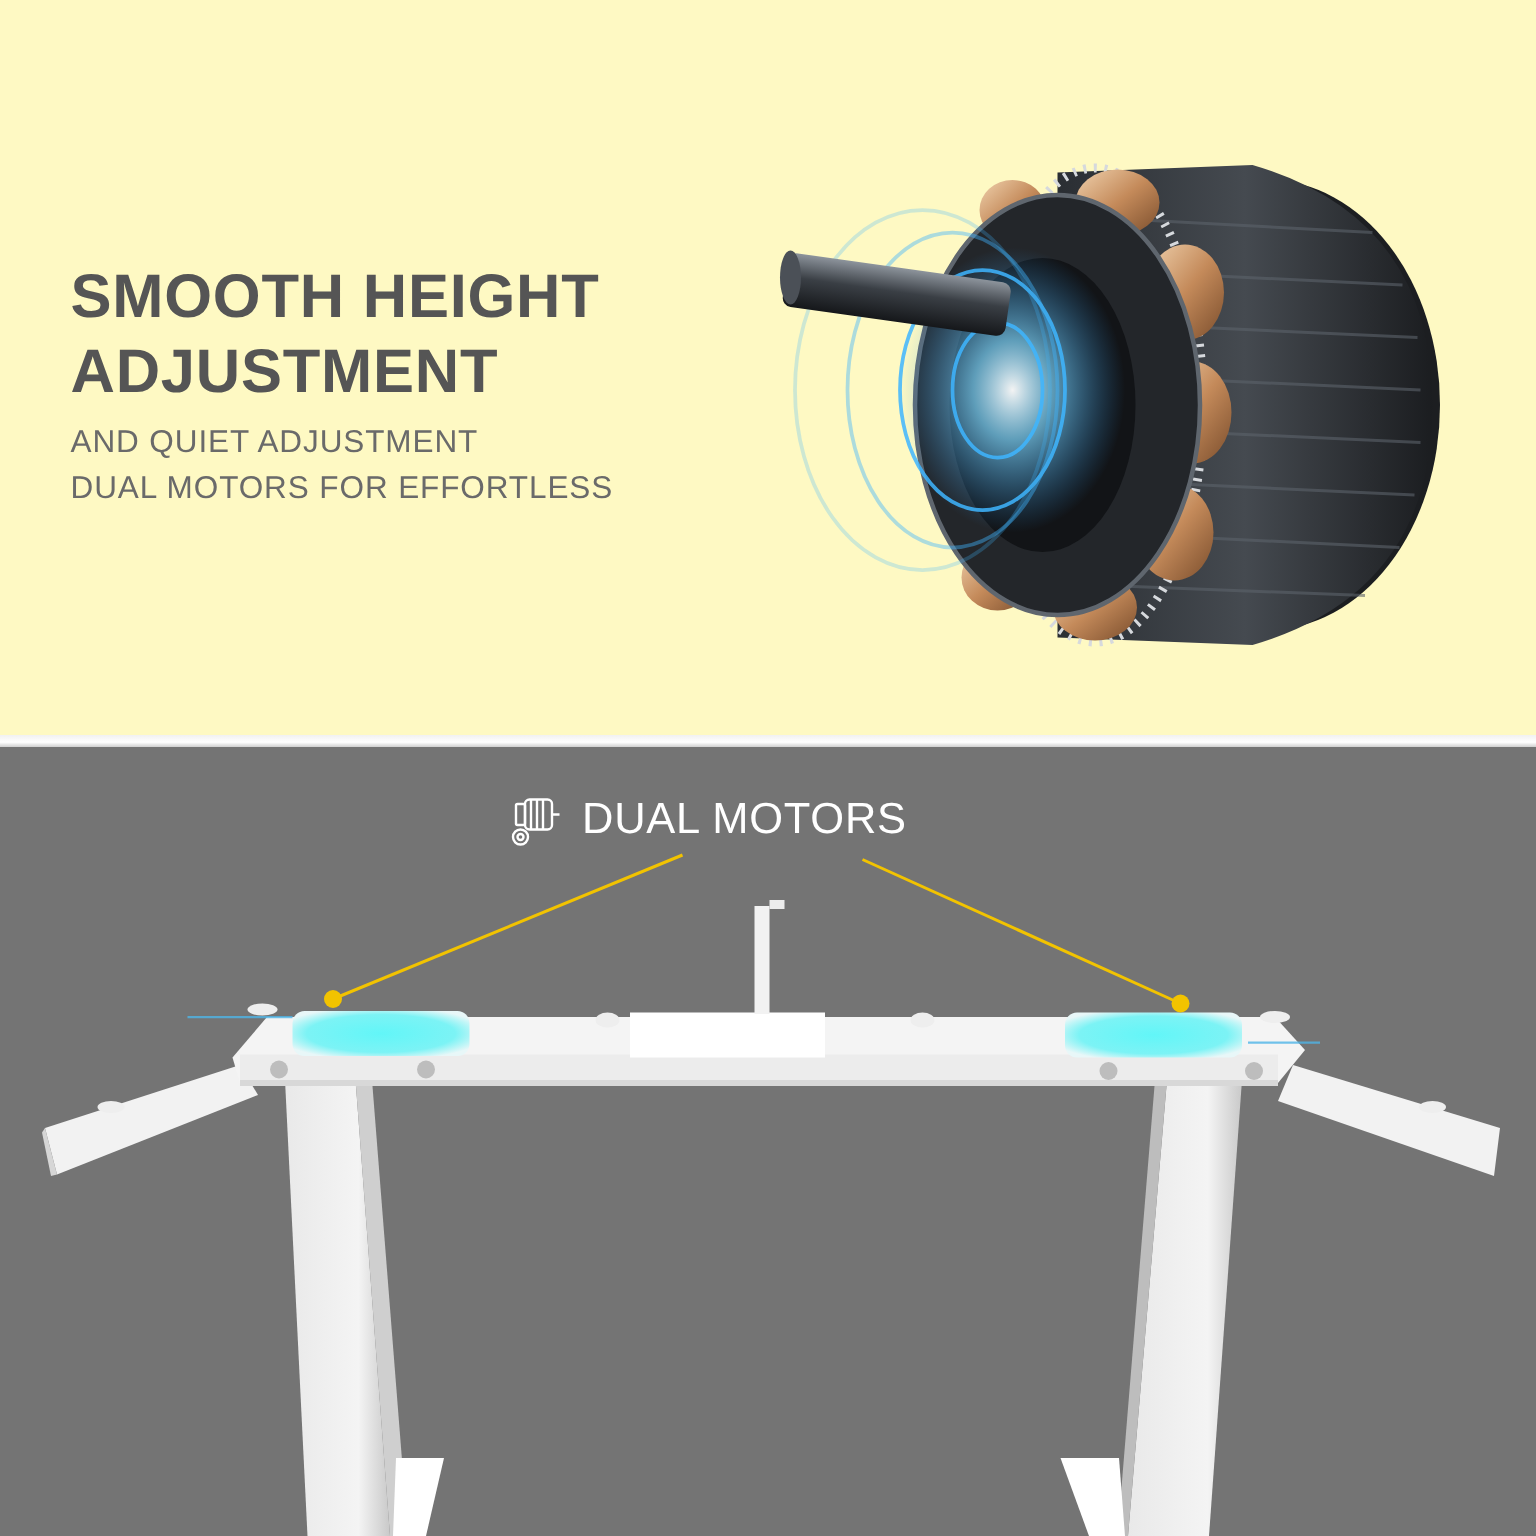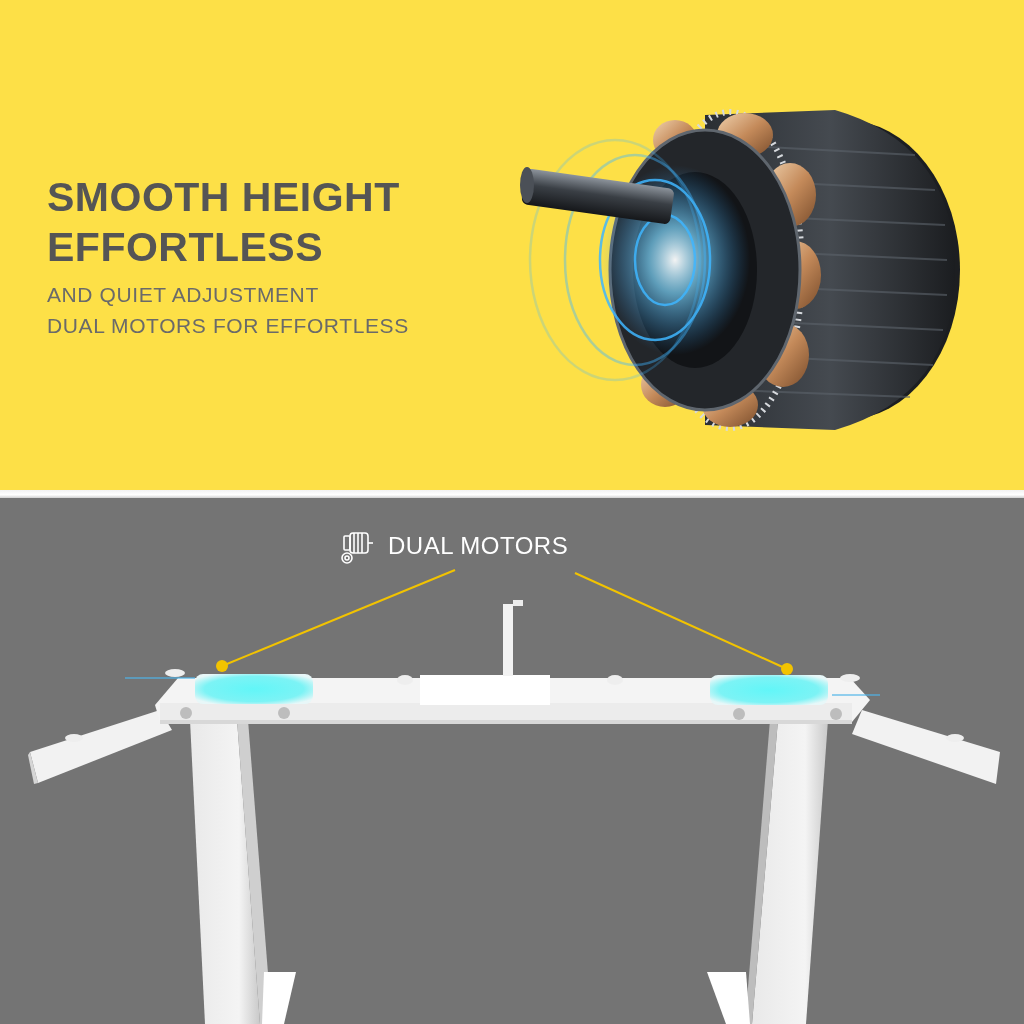--- a/index.html
+++ b/index.html
@@ -1,42 +1,42 @@
 <!DOCTYPE html>
 <html><head>
 <meta charset="utf-8">
 <style>
   * { margin: 0; padding: 0; box-sizing: border-box; }
   html, body { width: 1024px; height: 1024px; overflow: hidden; }
   body { font-family: "Liberation Sans", "DejaVu Sans", sans-serif; background: #747474; position: relative; }
 
-  .top-panel { position: absolute; left: 0; top: 0; width: 1024px; height: 490px; background: #fde047; }
+  .top-panel { position: absolute; left: 0; top: 0; width: 1024px; height: 490px; background: #fef9c3; }
   .divider { position: absolute; left: 0; top: 490px; width: 1024px; height: 8px; background: linear-gradient(#f1f1f1, #ffffff 60%, #cfcfcf); }
   .bottom-panel { position: absolute; left: 0; top: 498px; width: 1024px; height: 526px; background: #747474; overflow: hidden; }
 
   .headline { position: absolute; left: 47px; top: 172px; color: #555555; font-weight: 700; font-size: 41px; line-height: 50px; letter-spacing: 0.5px; }
   .headline span { display: block; }
   .subline { position: absolute; left: 47px; top: 279px; color: #6a6a6a; font-size: 21px; line-height: 31px; letter-spacing: 0.6px; }
   .subline span { display: block; }
 
   .motor { position: absolute; left: 515px; top: 85px; width: 460px; height: 360px; }
 
   .feature-title { position: absolute; left: 336px; top: 524px; display: flex; align-items: center; gap: 10px; }
-  .feature-title .label { color: #ffffff; font-size: 24px; letter-spacing: 0.5px; line-height: 44px; }
+  .feature-title .label { color: #ffffff; font-size: 29px; letter-spacing: 0.5px; line-height: 44px; }
   .feature-icon { width: 42px; height: 42px; }
 
   .frame-svg { position: absolute; left: 0; top: 0; width: 1024px; height: 1024px; pointer-events: none; }
 </style>
 </head>
 <body>
 
 <div class="top-panel">
   <div class="headline">
     <span>SMOOTH HEIGHT</span>
-    <span>EFFORTLESS</span>
+    <span>ADJUSTMENT</span>
   </div>
   <div class="subline">
     <span>AND QUIET ADJUSTMENT</span>
     <span>DUAL MOTORS FOR EFFORTLESS</span>
   </div>
 
   <svg class="motor" viewBox="0 0 460 360">
     <defs>
       <linearGradient id="body" x1="0" y1="0" x2="1" y2="0">
         <stop offset="0" stop-color="#2a2e33"></stop>

